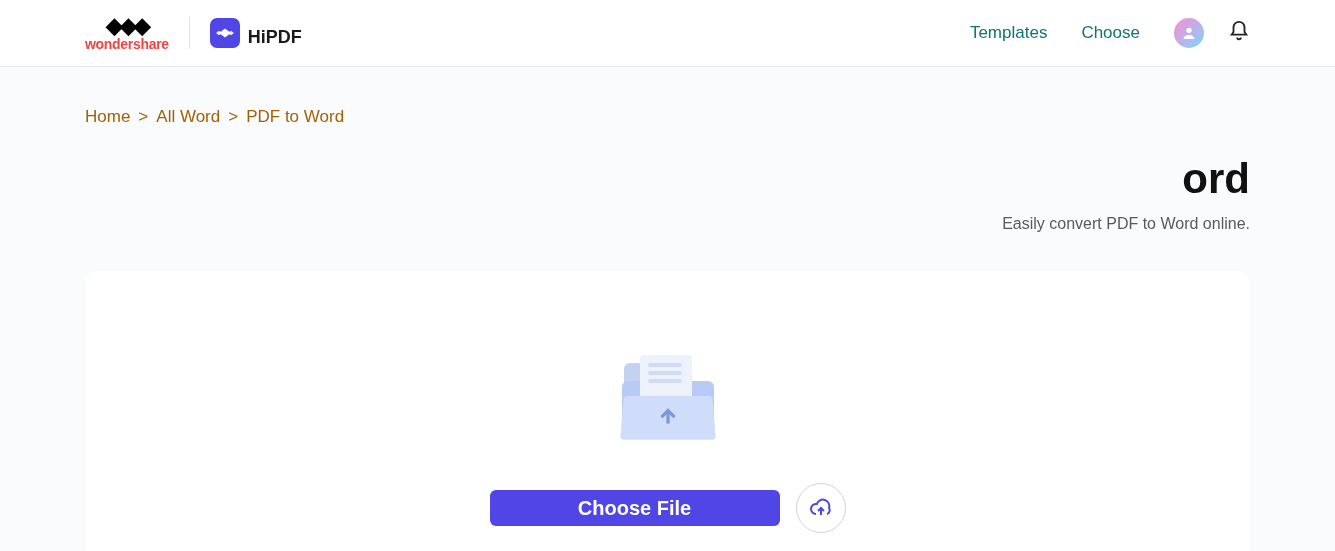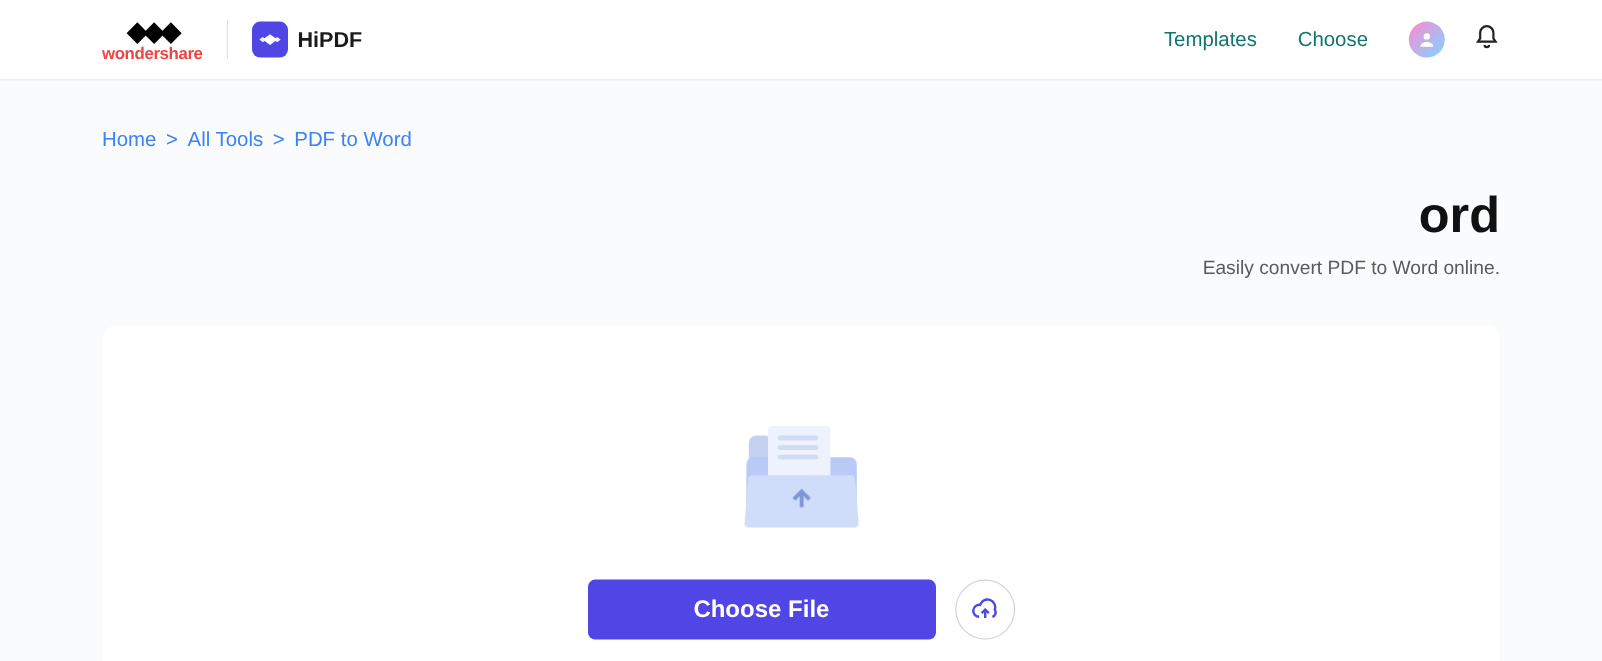--- a/index.html
+++ b/index.html
@@ -2,56 +2,56 @@
 <html><head>
 <meta charset="utf-8">
 <style>
   * { box-sizing: border-box; margin: 0; padding: 0; }
   body { font-family: -apple-system, BlinkMacSystemFont, "Segoe UI", Arial, sans-serif; background: #fff; color: #1a1a1a; width: 1335px; }
   .header { display: flex; align-items: center; height: 67px; padding: 0 85px; border-bottom: 1px solid #e8e8e8; position: relative; }
   .wondershare-logo { display: flex; flex-direction: column; align-items: center; line-height: 1; }
   .wondershare-logo .ws-mark { font-size: 22px; letter-spacing: -3px; color: #000; font-weight: 900; }
   .wondershare-logo .ws-text { font-size: 14px; font-weight: 600; color: #ef4444; letter-spacing: -0.3px; }
   .vdiv { width: 1px; height: 32px; background: #e2e2e2; margin: 0 20px; }
-  .hipdf-logo { display: flex; align-items: center; }
+  .hipdf-logo { display: flex; align-items: flex-end; }
   .hipdf-badge { width: 30px; height: 30px; background: #4f46e5; border-radius: 7px; display: flex; align-items: center; justify-content: center; color: #fff; font-size: 14px; }
   .hipdf-badge svg { fill:#fff; }
   .hipdf-text { margin-left: 8px; font-weight: 700; font-size: 18px; }
   .search-wrap { margin-left: 18px; position: relative; }
   .search-bar { display: flex; align-items: center; width: 405px; height: 38px; border: 1px solid #c9c9c9; border-radius: 20px; padding: 0 14px; }
   .search-icon svg { stroke: #9a9a9a; }
   .search-input { flex: 1; border: none; outline: none; font-size: 17px; padding: 0 10px; color: #222; }
   .clear-btn { background: none; border: none; font-size: 18px; cursor: pointer; color: #222; font-weight: 700; }
   .suggest-panel { position: absolute; top: 38px; left: 0; width: 388px; background: #fff; box-shadow: 0 4px 18px rgba(0,0,0,0.15); border-radius: 0 0 4px 4px; z-index: 50; height: 160px; overflow: hidden; }
   .suggest-item { padding: 10px 16px; font-size: 17px; background: #ecedfb; cursor: pointer; }
   .scroll-up, .scroll-down { position: absolute; right: -12px; z-index: 60; color: #404040; font-size: 13px; cursor: pointer; }
   .scroll-up { top: 46px; }
   .scroll-down { top: 180px; }
   .spacer { flex: 1; }
   .nav-link { font-size: 17px; color: #0f766e; margin-right: 34px; cursor: pointer; }
   .avatar { width: 30px; height: 30px; border-radius: 50%; background: linear-gradient(135deg,#ff8ad0,#7dd6ff); display: flex; align-items: center; justify-content: center; margin-right: 24px; cursor: pointer; }
   .avatar svg { fill:#fff; }
   .bell { cursor: pointer; }
   .bell svg { stroke: #222; }
   .page-body { background: #fafbfc; padding: 0 85px; min-height: 485px; }
-  .breadcrumb { display: flex; align-items: flex-start; font-size: 17px; color: #3b82f6; padding-top: 40px; }
+  .breadcrumb { display: flex; align-items: flex-start; font-size: 17px; color: #a16207; padding-top: 40px; }
   .breadcrumb .sep { margin: 0 8px; }
   .hero { text-align: right; }
   .hero-title { font-size: 42px; font-weight: 800; margin-top: 28px; color: #111; }
   .hero-sub { font-size: 16px; color: #5a5a5a; margin-top: 12px; }
   .card { background: #fff; border-radius: 12px; margin-top: 38px; height: 298px; display: flex; flex-direction: column; align-items: center; justify-content: flex-start; padding-top: 76px; box-shadow: 0 1px 2px rgba(0,0,0,0.03); }
   .folder-illus { width: 100px; height: 92px; position: relative; display: flex; align-items: flex-end; justify-content: center; }
   .folder-back { position: absolute; bottom: 0; width: 92px; height: 58px; background: #b8caf5; border-radius: 6px 6px 4px 4px; }
   .folder-tab { position: absolute; bottom: 50px; left: 6px; width: 20px; height: 26px; background: #c4d2f2; border-radius: 6px 6px 0 0; }
   .folder-doc { position: absolute; bottom: 22px; left: 22px; width: 52px; height: 62px; background: #eef2fc; border-radius: 3px; }
   .folder-doc::before { content:""; position:absolute; top:8px; left:8px; width:34px; height:4px; background:#d1dcf4; border-radius:2px; box-shadow: 0 8px 0 #d1dcf4, 0 16px 0 #d1dcf4; }
   .folder-front { position: absolute; bottom: 0; width: 92px; height: 44px; background: #cfddfb; border-radius: 4px; transform: perspective(80px) rotateX(8deg); }
   .folder-arrow { position: absolute; bottom: 6px; color: #7f96d8; }
   .action-row { display: flex; align-items: center; margin-top: 44px; gap: 16px; }
-  .choose-btn { background: #4f46e5; color: #fff; border: none; height: 50px; width: 290px; border-radius: 6px; font-size: 20px; font-weight: 700; cursor: pointer; }
+  .choose-btn { background: #4f46e5; color: #fff; border: none; height: 36px; width: 290px; border-radius: 6px; font-size: 20px; font-weight: 700; cursor: pointer; }
   .cloud-btn { width: 50px; height: 50px; border: 1px solid #d2d2d8; border-radius: 50%; background: #fff; display: flex; align-items: center; justify-content: center; cursor: pointer; }
   .cloud-btn svg { stroke: #4f46e5; }
 </style>
 </head>
 <body>
 
 <div class="header">
   <div class="wondershare-logo">
     <span class="ws-mark">◆◆◆</span>
     <span class="ws-text">wondershare</span>
@@ -83,21 +83,21 @@
         <path d="M6 8a6 6 0 0 1 12 0v5l2 3H4l2-3V8z"></path>
         <path d="M10 19a2 2 0 0 0 4 0"></path>
       </svg>
   </div>
 </div>
 
 <div class="page-body">
   <div class="breadcrumb">
     <span>Home</span>
     <span class="sep">&gt;</span>
-    <span>All Tools</span>
+    <span>All Word</span>
     <span class="sep">&gt;</span>
     <span>PDF to Word</span>
   </div>
 
   <div class="hero">
     <h1 class="hero-title">ord</h1>
     <p class="hero-sub">Easily convert PDF to Word online.</p>
   </div>
 
   <div class="card">

